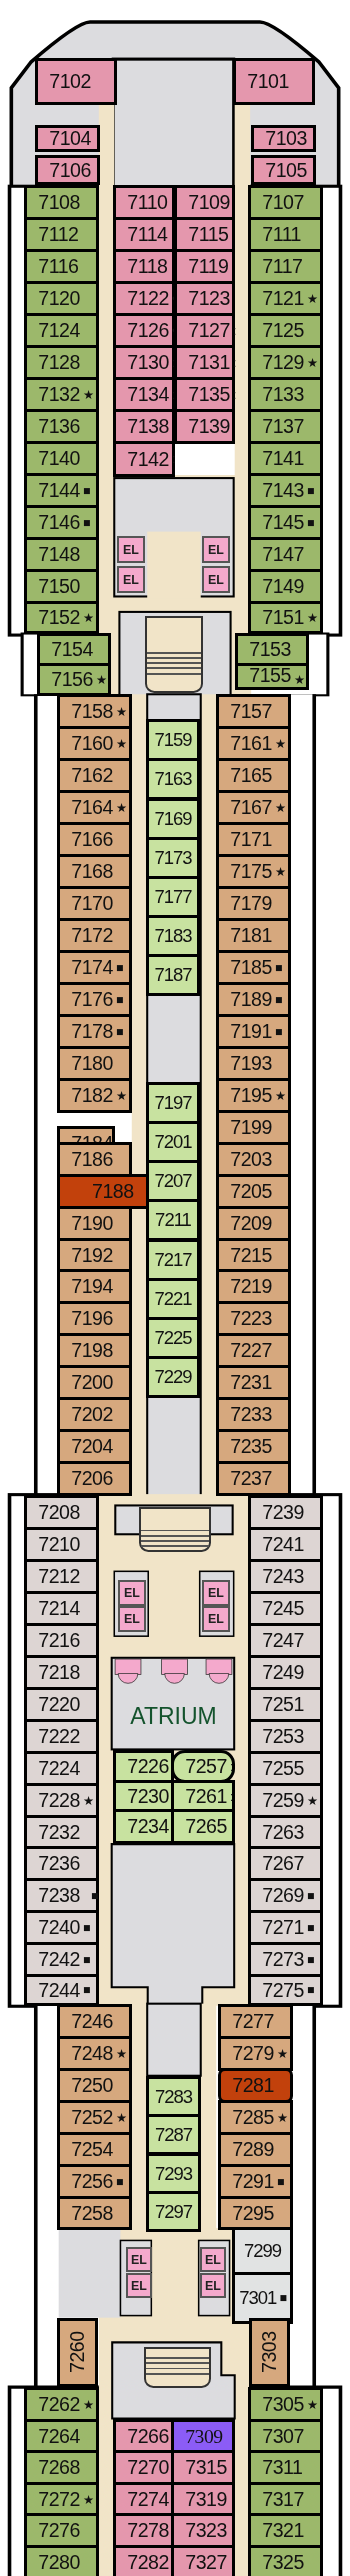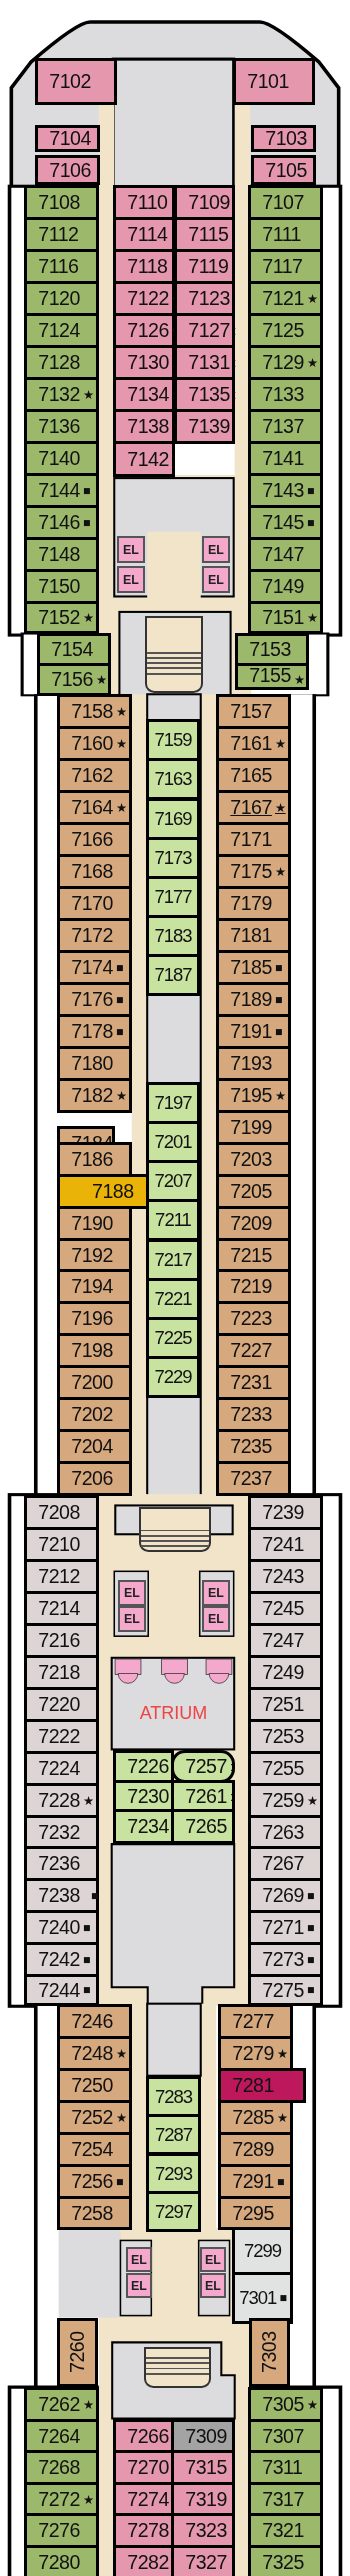--- a/index.html
+++ b/index.html
@@ -6,21 +6,21 @@
   body{width:350px;height:2875px;position:relative;overflow:hidden;font-family:"Liberation Sans",sans-serif;}
   #deck{position:absolute;left:0;top:0;width:350px;height:2875px;}
   .abs{position:absolute;box-sizing:border-box;}
   .cabin{position:absolute;box-sizing:border-box;border:3.1px solid #000;display:flex;align-items:center;
          justify-content:flex-start;padding-left:11.3px;font-size:19.6px;color:#111;letter-spacing:-0.5px;white-space:nowrap;cursor:pointer;}
   .cabin.center{justify-content:center;padding-left:0;font-size:18.5px;letter-spacing:-1px;}
   .cabin .mk{font-size:12.4px;margin-left:3.1px;}
   .cabin.vert{writing-mode:vertical-rl;transform:rotate(180deg);justify-content:center;padding-left:0;align-items:center;}
   .el{position:absolute;box-sizing:border-box;background:#f4a9cc;border:2.1px solid #555;font-size:12.4px;font-weight:bold;
       display:flex;align-items:center;justify-content:center;color:#222;}
-  .label{position:absolute;font-size:18px;color:#ef4444;text-align:center;}
+  .label{position:absolute;font-size:23px;color:#14532d;text-align:center;}
   .stairs{position:absolute;box-sizing:border-box;background:#f1e4c8;border:2.1px solid #333;border-radius:0 0 9.3px 9.3px;}
   .stairs .ln{position:absolute;left:0;right:0;height:1.5px;background:#555;}
   .door{position:absolute;width:0;height:0;border-top:7.2px solid transparent;border-bottom:7.2px solid transparent;}
   .door.l{border-right:11.3px solid #fff;}
   .door.r{border-left:11.3px solid #fff;}
 </style>
 </head>
 <body>
 
 <div id="deck">
@@ -362,21 +362,21 @@
       <div class="cabin" style="left: 57px; top: 1078px; width: 75px; height: 35px; background: rgb(214, 168, 126);">
         <span>7182</span>
         <span class="mk">★</span>
       </div>
       <div class="cabin" style="left: 57px; top: 1110px; width: 58px; height: 35px; background: rgb(214, 168, 126); margin-top: 16px;">
         <span>7184</span>
       </div>
       <div class="cabin" style="left: 57px; top: 1142px; width: 75px; height: 35px; background: rgb(214, 168, 126);">
         <span>7186</span>
       </div>
-      <div class="cabin" style="left: 57px; top: 1174px; width: 95px; height: 35px; background: #eab308; padding-left: 32px;">
+      <div class="cabin" style="left: 57px; top: 1174px; width: 95px; height: 35px; background: #c2410c; padding-left: 32px;">
         <span>7188</span>
       </div>
       <div class="cabin" style="left: 57px; top: 1206px; width: 75px; height: 35px; background: rgb(214, 168, 126);">
         <span>7190</span>
       </div>
       <div class="cabin" style="left: 57px; top: 1238px; width: 75px; height: 35px; background: rgb(214, 168, 126);">
         <span>7192</span>
       </div>
       <div class="cabin" style="left: 57px; top: 1269px; width: 75px; height: 35px; background: rgb(214, 168, 126);">
         <span>7194</span>
@@ -402,21 +402,21 @@
       <div class="cabin" style="left: 216px; top: 694px; width: 75px; height: 35px; background: rgb(214, 168, 126);">
         <span>7157</span>
       </div>
       <div class="cabin" style="left: 216px; top: 726px; width: 75px; height: 35px; background: rgb(214, 168, 126);">
         <span>7161</span>
         <span class="mk">★</span>
       </div>
       <div class="cabin" style="left: 216px; top: 758px; width: 75px; height: 35px; background: rgb(214, 168, 126);">
         <span>7165</span>
       </div>
-      <div class="cabin" style="left: 216px; top: 790px; width: 75px; height: 35px; background: rgb(214, 168, 126); text-decoration: underline;">
+      <div class="cabin" style="left: 216px; top: 790px; width: 75px; height: 35px; background: rgb(214, 168, 126);">
         <span>7167</span>
         <span class="mk">★</span>
       </div>
       <div class="cabin" style="left: 216px; top: 822px; width: 75px; height: 35px; background: rgb(214, 168, 126);">
         <span>7171</span>
       </div>
       <div class="cabin" style="left: 216px; top: 854px; width: 75px; height: 35px; background: rgb(214, 168, 126);">
         <span>7175</span>
         <span class="mk">★</span>
       </div>
@@ -678,21 +678,21 @@
       <div class="cabin" style="left: 57px; top: 2196px; width: 75px; height: 34px; background: rgb(214, 168, 126);">
         <span>7258</span>
       </div>
       <div class="cabin" style="left: 218px; top: 2004px; width: 75px; height: 35px; background: rgb(214, 168, 126);">
         <span>7277</span>
       </div>
       <div class="cabin" style="left: 218px; top: 2036px; width: 75px; height: 35px; background: rgb(214, 168, 126);">
         <span>7279</span>
         <span class="mk">★</span>
       </div>
-      <div class="cabin" style="left: 218px; top: 2068px; width: 88px; height: 35px; background: #be185d;">
+      <div class="cabin" style="left: 218px; top: 2068px; width: 75px; height: 35px; background: #c2410c; border-radius: 7px;">
         <span>7281</span>
       </div>
       <div class="cabin" style="left: 218px; top: 2100px; width: 75px; height: 35px; background: rgb(214, 168, 126);">
         <span>7285</span>
         <span class="mk">★</span>
       </div>
       <div class="cabin" style="left: 218px; top: 2132px; width: 75px; height: 35px; background: rgb(214, 168, 126);">
         <span>7289</span>
       </div>
       <div class="cabin" style="left: 218px; top: 2164px; width: 75px; height: 35px; background: rgb(214, 168, 126);">
@@ -775,21 +775,21 @@
       <div class="cabin" style="left: 113px; top: 2482px; width: 61px; height: 35px; background: rgb(228, 151, 173);">
         <span>7274</span>
       </div>
       <div class="cabin" style="left: 113px; top: 2513px; width: 61px; height: 35px; background: rgb(228, 151, 173);">
         <span>7278</span>
       </div>
       <div class="cabin" style="left: 113px; top: 2545px; width: 61px; height: 35px; background: rgb(228, 151, 173);">
         <span>7282</span>
         <span class="mk">•</span>
       </div>
-      <div class="cabin" style="left: 171px; top: 2419px; width: 64px; height: 35px; background: #a3a3a3;">
+      <div class="cabin" style="left: 171px; top: 2419px; width: 64px; height: 35px; background: #8b5cf6; font-family: Liberation Serif, serif;">
         <span>7309</span>
       </div>
       <div class="cabin" style="left: 171px; top: 2450px; width: 64px; height: 35px; background: rgb(228, 151, 173);">
         <span>7315</span>
       </div>
       <div class="cabin" style="left: 171px; top: 2482px; width: 64px; height: 35px; background: rgb(228, 151, 173);">
         <span>7319</span>
       </div>
       <div class="cabin" style="left: 171px; top: 2513px; width: 64px; height: 35px; background: rgb(228, 151, 173);">
         <span>7323</span>

